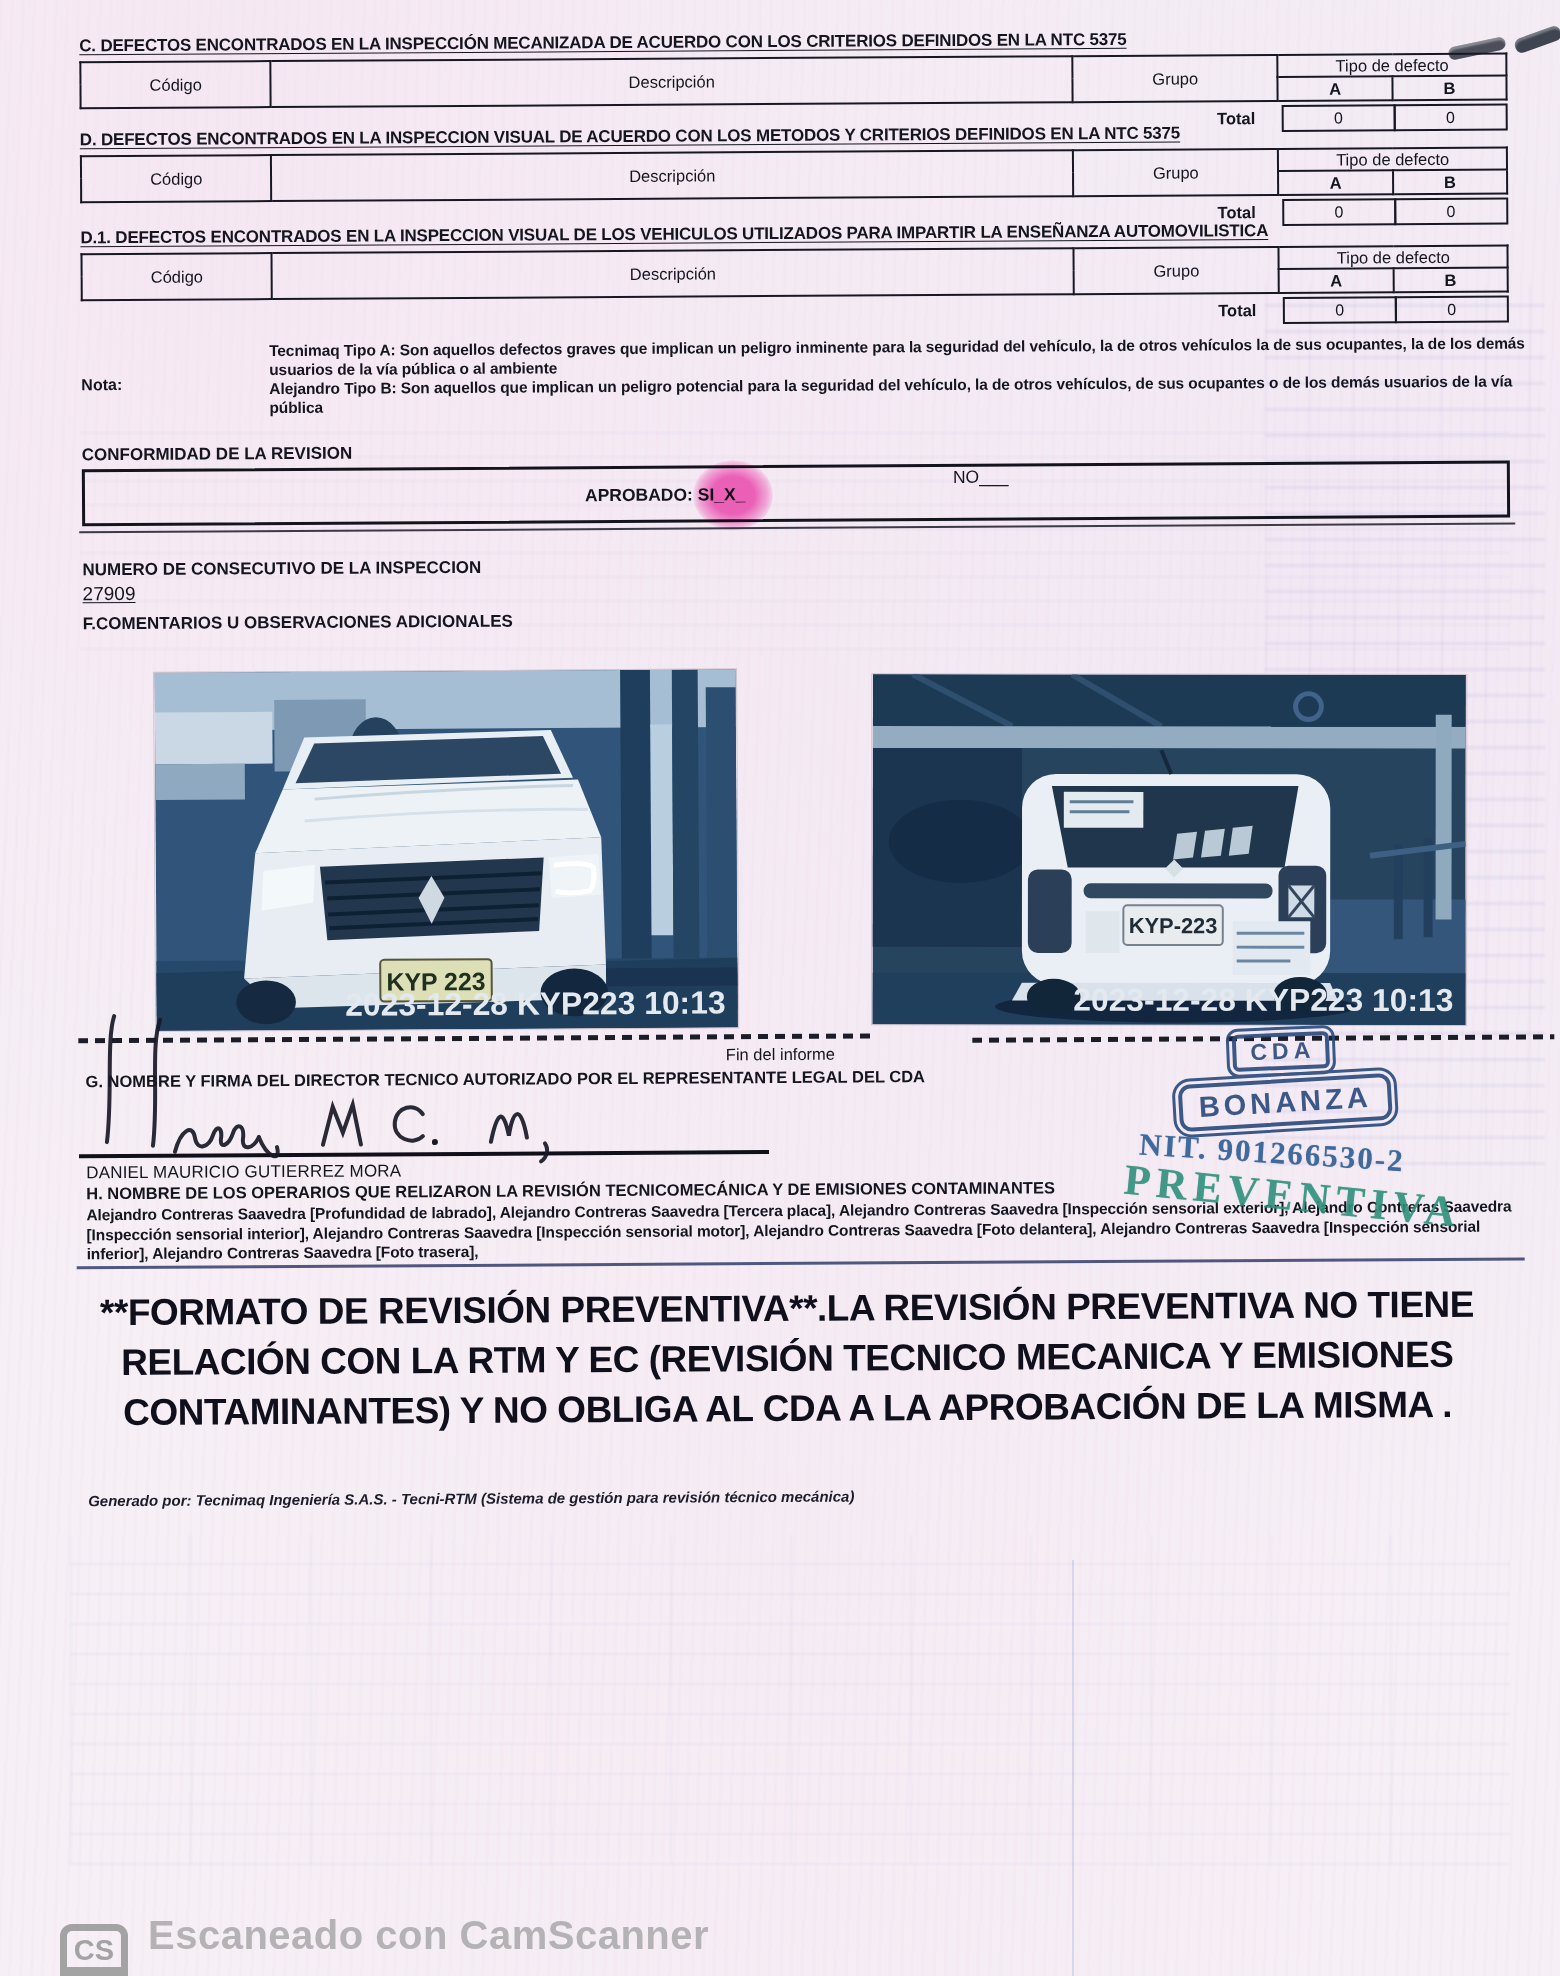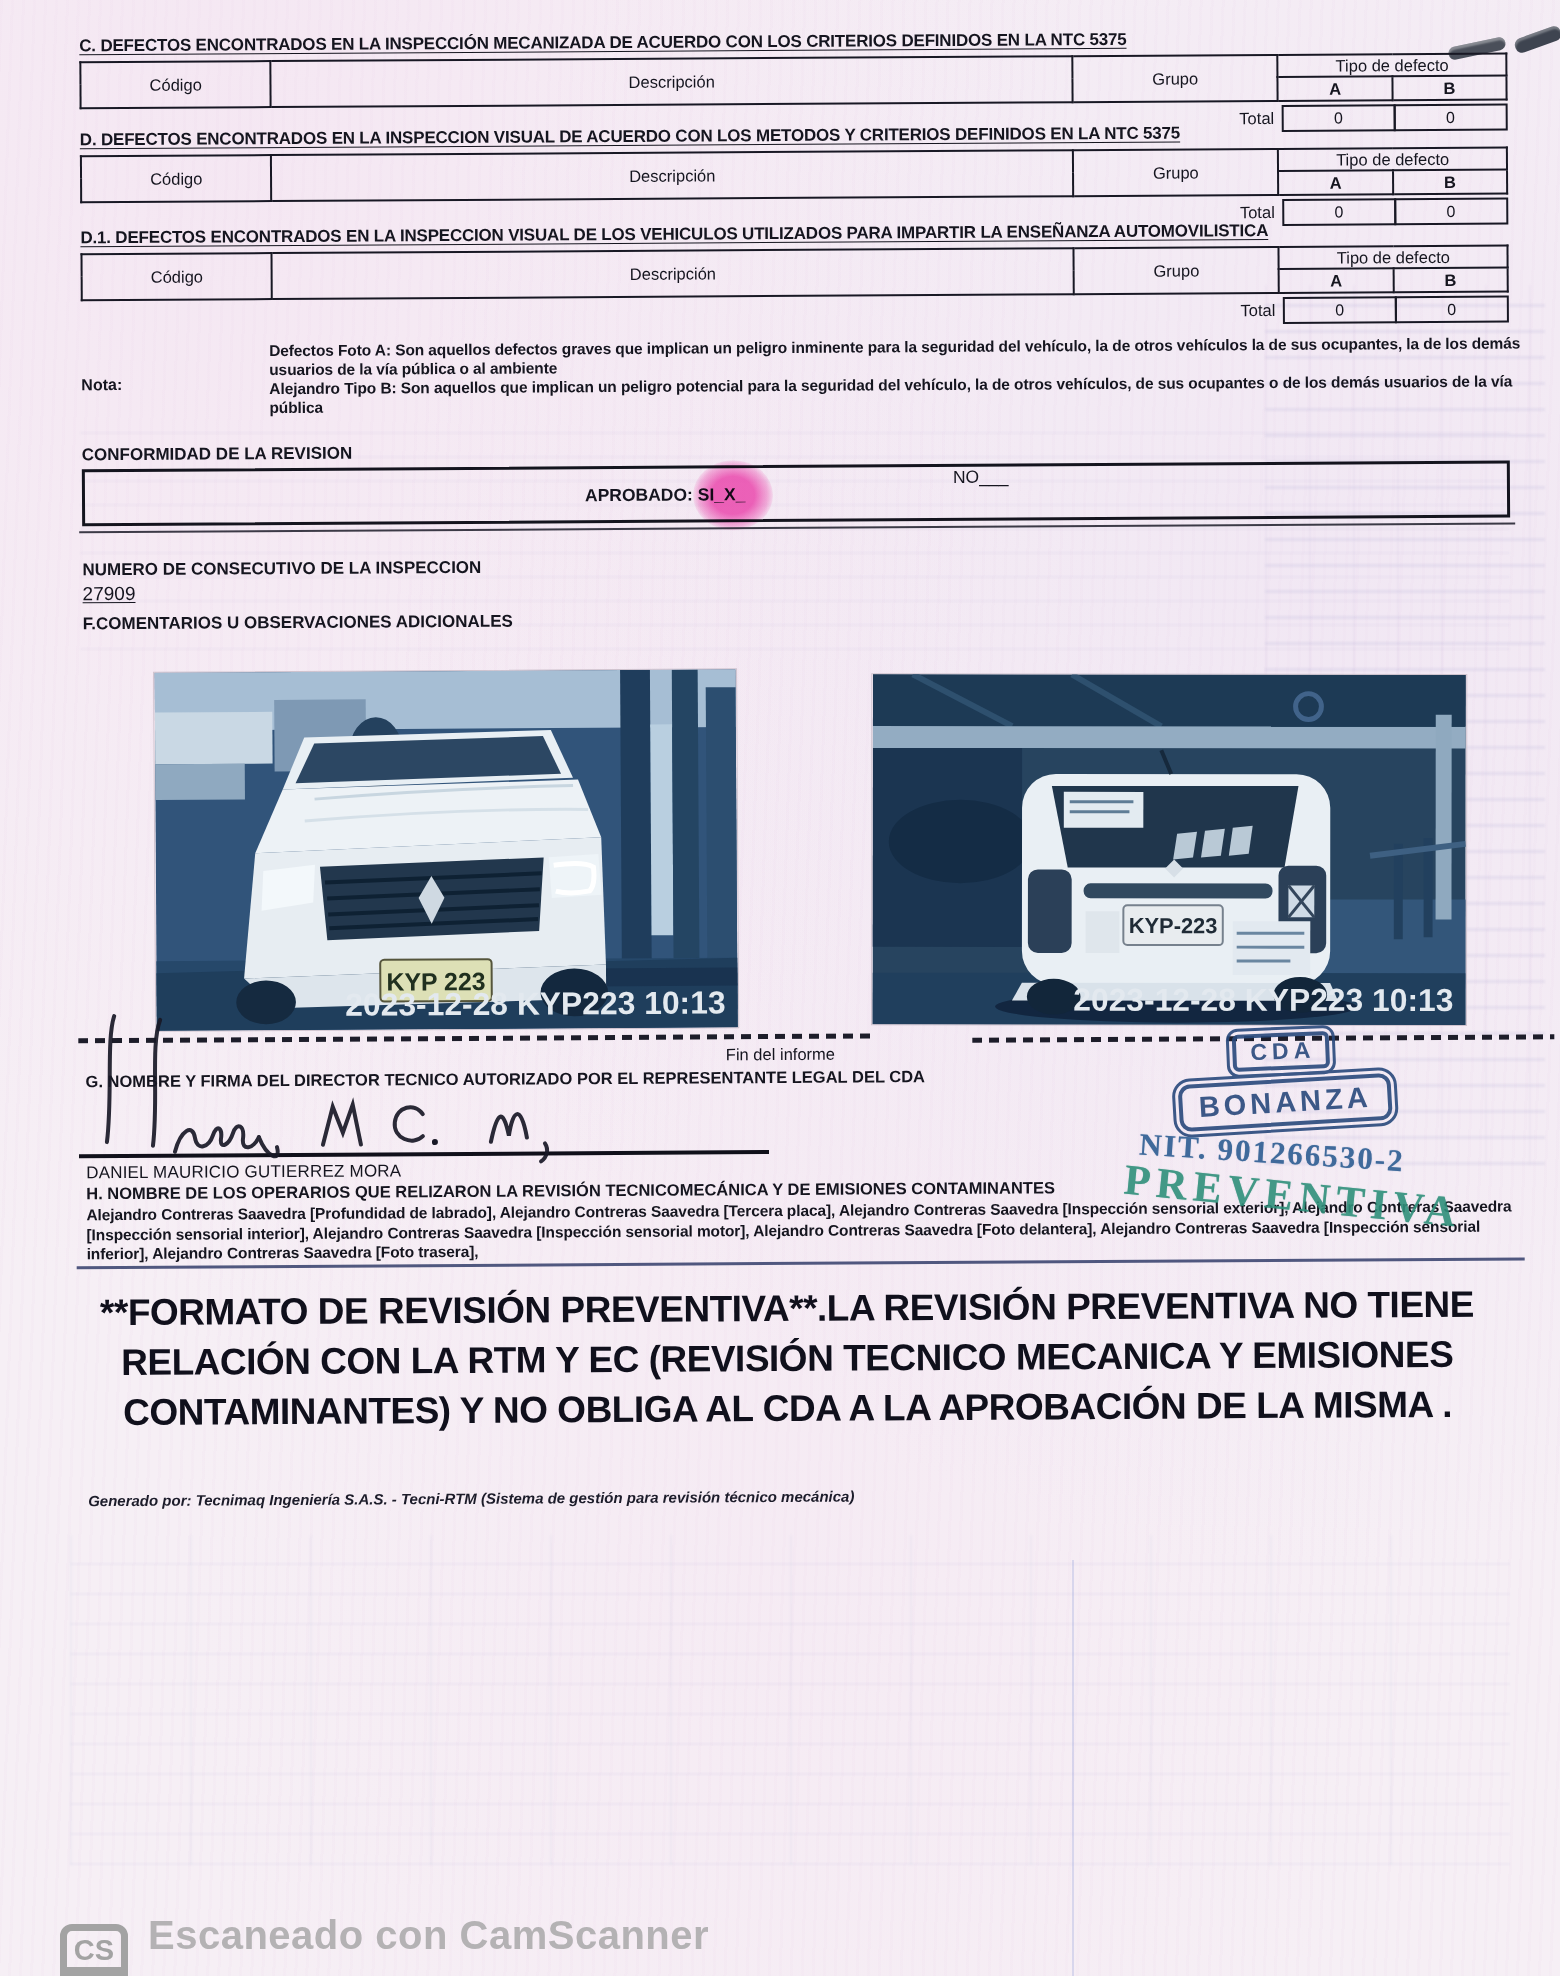--- a/index.html
+++ b/index.html
@@ -41,21 +41,21 @@
     text-underline-offset:3px; white-space:nowrap; }
 
   
   .dsection { position:absolute; left:85px; width:1428px; }
   .dsection .sec-title { margin-bottom:5px; }
   table.dt { width:100%; border-collapse:collapse; table-layout:fixed; }
   table.dt td { border:2.5px solid #181824; text-align:center; font-size:16.5px; vertical-align:middle; }
   td.tipo-head { height:22px; font-size:16px; }
   td.ab { height:24px; font-weight:bold; }
   .total-strip { display:flex; justify-content:flex-end; margin-top:3px; height:27px; }
-  .total-label { display:flex; align-items:center; padding-right:7px; font-size:16.5px; }
+  .total-label { display:flex; align-items:center; padding-right:26px; font-size:16.5px;font-weight:bold; }
   .total-cell { width:114.5px; border:2.5px solid #181824; display:flex; align-items:center;
     justify-content:center; font-size:16px; }
   .total-cell + .total-cell { margin-left:-2.5px; }
 
   
   #nota { position:absolute; left:85px; top:338px; right:12px; display:grid;
     grid-template-columns:188px 1fr; }
   #nota .nota-label { font-weight:bold; font-size:16px; padding-top:34px; }
   #nota .nota-text { font-size:15.5px; font-weight:bold; line-height:19px; letter-spacing:-.1px; }
 
@@ -227,21 +227,21 @@
       <div class="total-strip">
         <div class="total-label">Total</div>
         <div class="total-cell">0</div>
         <div class="total-cell">0</div>
       </div>
     </div>
 
     <div id="nota">
       <div class="nota-label">Nota:</div>
       <div class="nota-text">
-        <span>Defectos Foto A:</span><span> Son aquellos defectos graves que implican un peligro inminente para la seguridad del vehículo, la de otros vehículos la de sus ocupantes, la de los demás usuarios de la vía pública o al ambiente</span><br>
+        <span>Tecnimaq Tipo A:</span><span> Son aquellos defectos graves que implican un peligro inminente para la seguridad del vehículo, la de otros vehículos la de sus ocupantes, la de los demás usuarios de la vía pública o al ambiente</span><br>
         <span>Alejandro Tipo B:</span><span> Son aquellos que implican un peligro potencial para la seguridad del vehículo, la de otros vehículos, de sus ocupantes o de los demás usuarios de la vía pública</span>
       </div>
     </div>
 
     <div id="conformidad-title">CONFORMIDAD DE LA REVISION</div>
     <div id="conformidad-box">
       <div class="aprobado-line">
         <span>APROBADO:</span>
         <span>SI_X_</span>
       </div>

